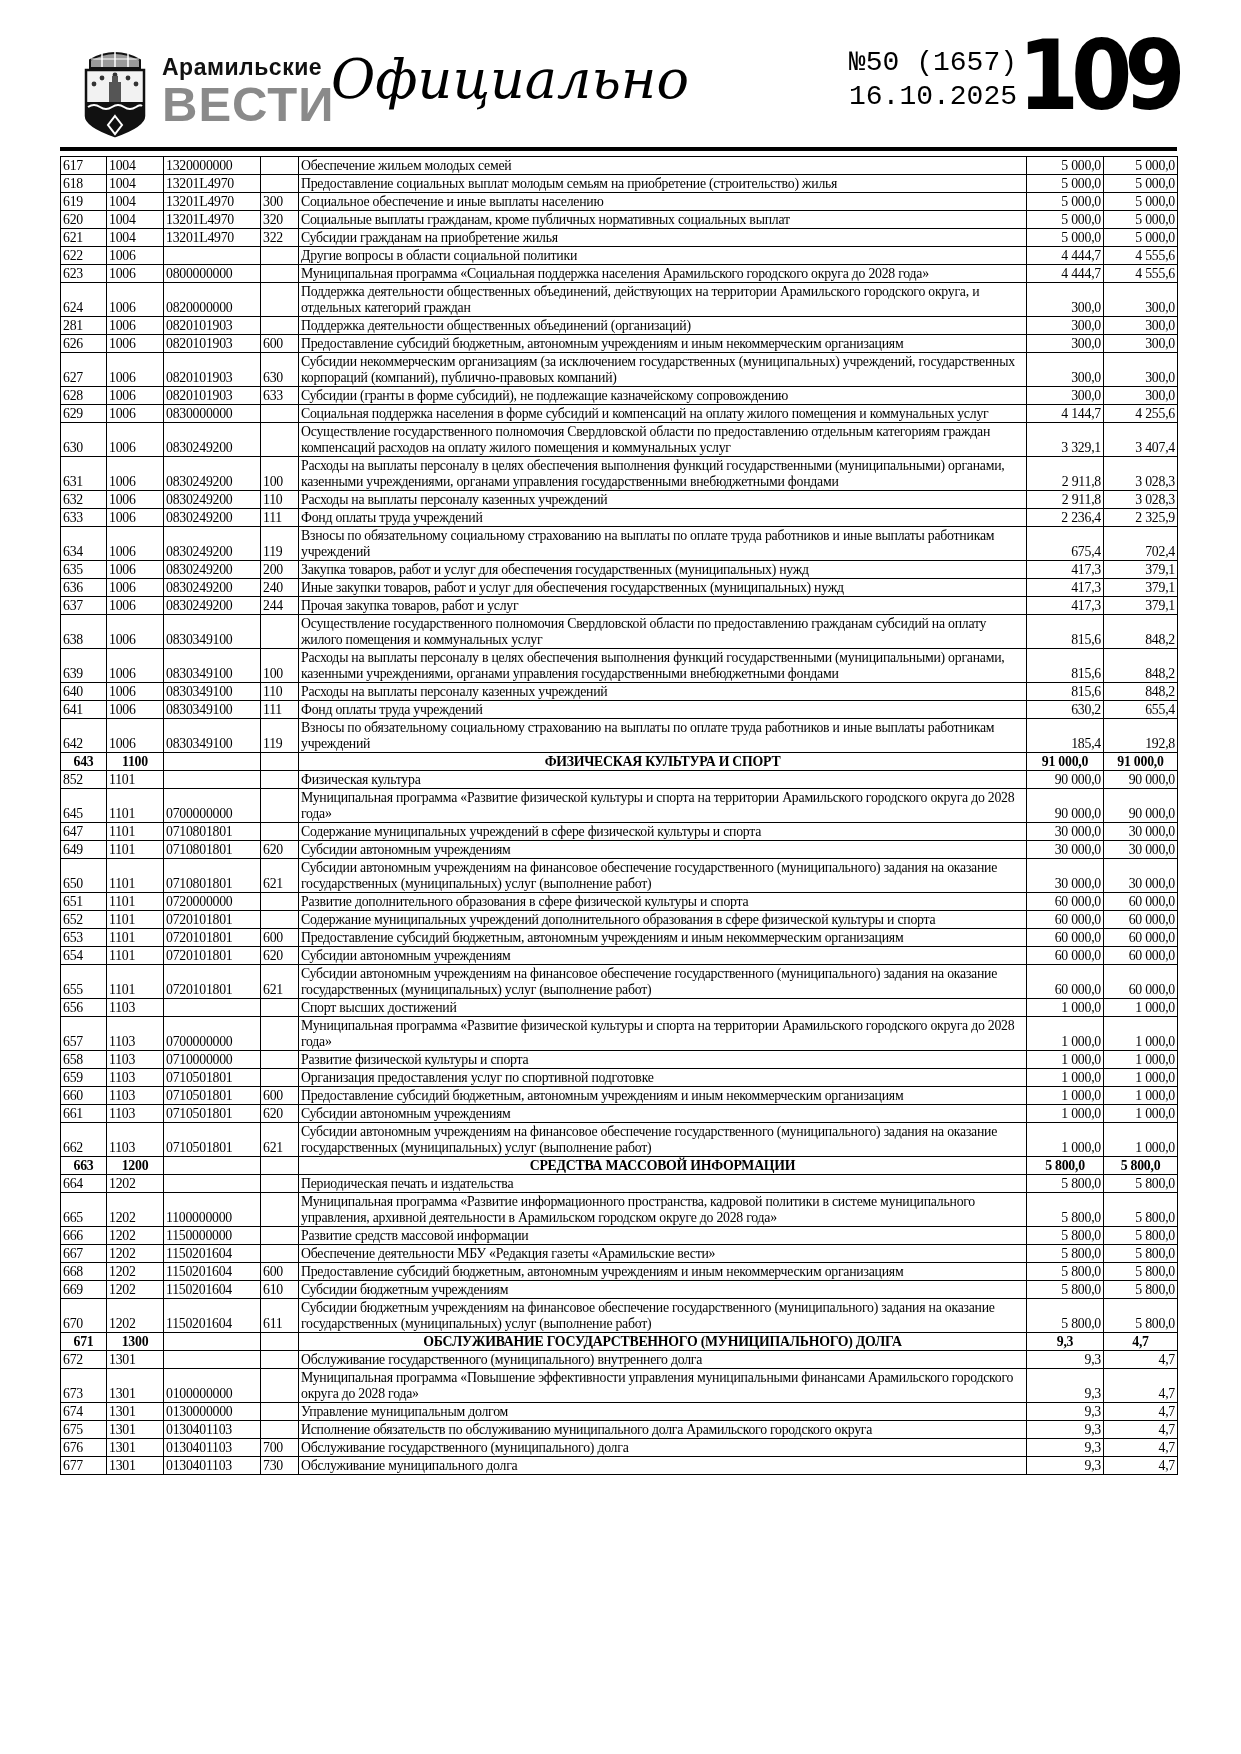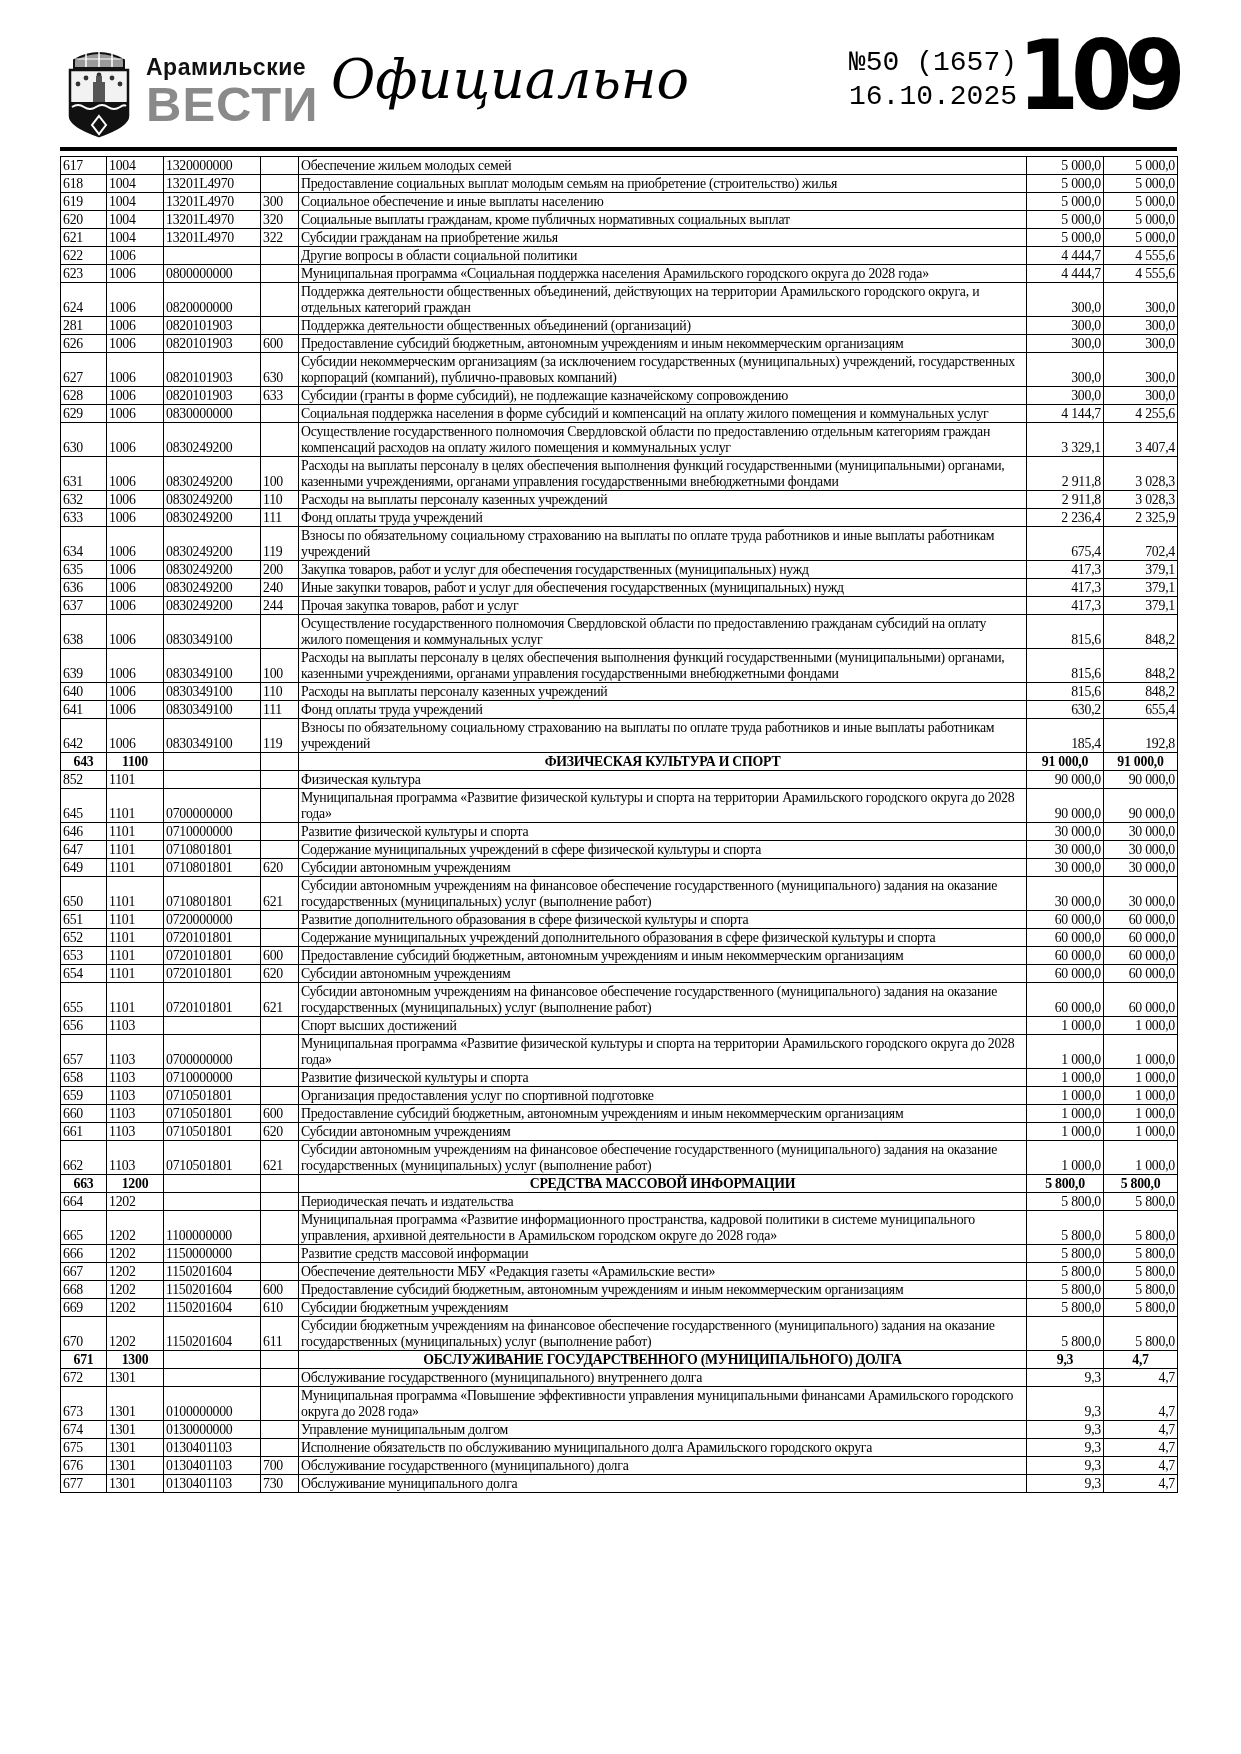--- a/index.html
+++ b/index.html
@@ -4,21 +4,21 @@
 <style>
   * { margin:0; padding:0; box-sizing:border-box; }
   html,body { background:#fff; }
   body {
     width:1241px; height:1754px;
     font-family:"Liberation Serif", serif;
     color:#000; overflow:hidden; position:relative;
   }
   
   .header { position:relative; width:1241px; height:146px; }
-  .logo { position:absolute; left:60px; top:44px; width:240px; height:94px; }
+  .logo { position:absolute; left:76px; top:44px; width:240px; height:94px; }
   .crest { position:absolute; left:0; top:0; }
   .brand { position:absolute; left:86px; top:12px; width:160px;
            font-family:"Liberation Sans", sans-serif; line-height:1; }
   .brand-top { font-size:23px; font-weight:bold; color:#111; letter-spacing:0.5px; }
   .brand-bottom { font-size:49px; font-weight:bold; color:#8a8a8a; letter-spacing:1px; margin-top:1px; }
   .section-title { position:absolute; left:330px; top:48px; width:360px;
     font-family:"DejaVu Serif", serif; font-style:italic; font-size:54px; text-align:center; }
   .issue-block { position:absolute; right:224px; top:46px; text-align:right;
     font-size:28px; line-height:1.2; font-family:Liberation Mono, monospace; }
   .page-number { position:absolute; right:64px; top:28px;
@@ -351,29 +351,20 @@
       <tr>
         <td class="c-num">645</td>
         <td>1101</td>
         <td>0700000000</td>
         <td></td>
         <td class="c-desc">Муниципальная программа «Развитие физической культуры и спорта на территории Арамильского городского округа до 2028 года»</td>
         <td class="c-amt">90 000,0</td>
         <td class="c-amt">90 000,0</td>
       </tr>
       <tr>
-        <td class="c-num">646</td>
-        <td>1101</td>
-        <td>0710000000</td>
-        <td></td>
-        <td class="c-desc">Развитие физической культуры и спорта</td>
-        <td class="c-amt">30 000,0</td>
-        <td class="c-amt">30 000,0</td>
-      </tr>
-      <tr>
         <td class="c-num">647</td>
         <td>1101</td>
         <td>0710801801</td>
         <td></td>
         <td class="c-desc">Содержание муниципальных учреждений в сфере физической культуры и спорта</td>
         <td class="c-amt">30 000,0</td>
         <td class="c-amt">30 000,0</td>
       </tr>
       <tr>
         <td class="c-num">649</td>

